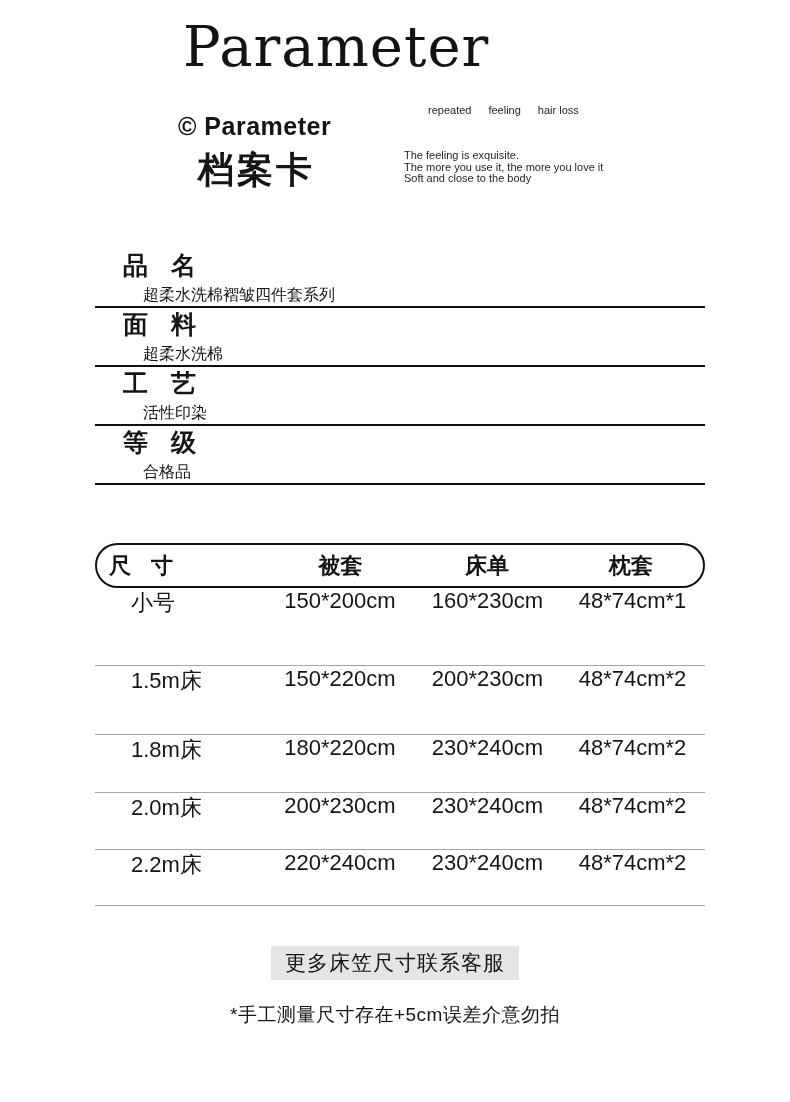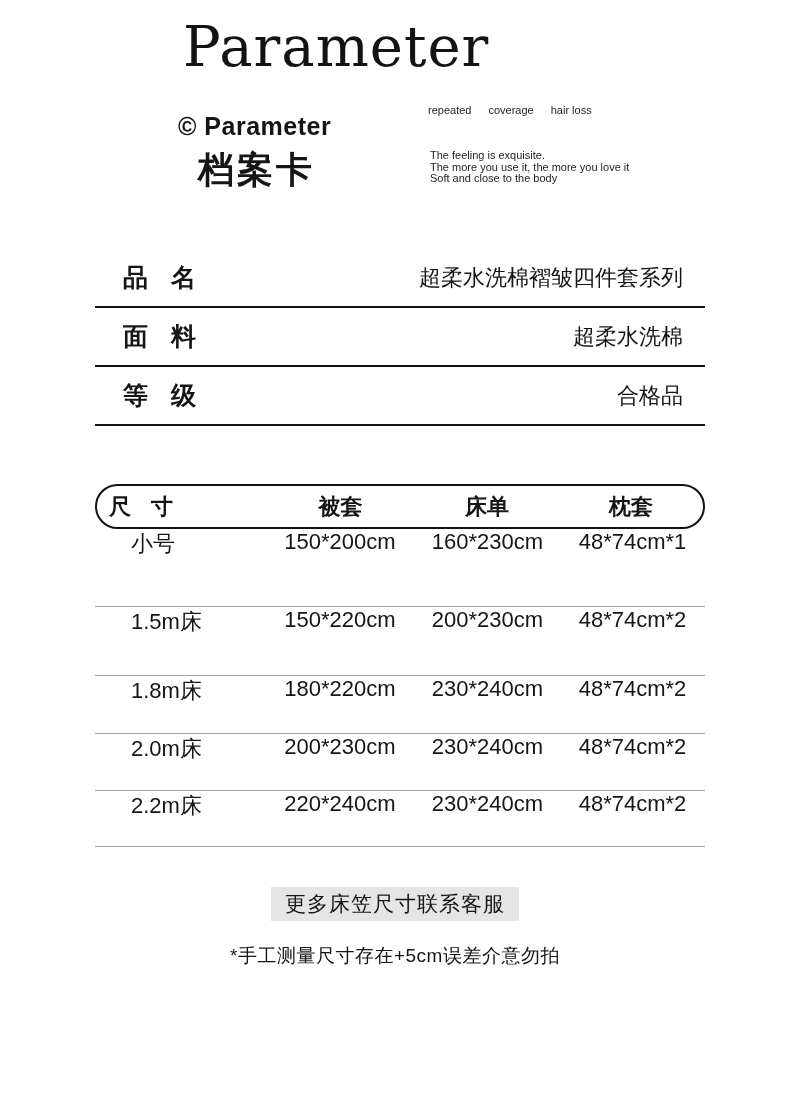--- a/index.html
+++ b/index.html
@@ -15,27 +15,27 @@
   
   .header{position:relative;height:249px;}
   .title{
     position:absolute;left:183px;top:14px;
     font-family:"DejaVu Serif","Liberation Serif",serif;
     font-weight:400;font-size:56px;letter-spacing:1px;color:#131313;
   }
   .brand{position:absolute;left:178px;top:112px;font-size:25px;font-weight:700;letter-spacing:.5px;}
   .subtitle{position:absolute;left:198px;top:146px;font-size:36px;font-weight:700;letter-spacing:3px;}
   .keywords{position:absolute;left:428px;top:104px;display:flex;gap:17px;font-size:11px;color:#1e1e1e;}
-  .desc{position:absolute;left:430px;top:150px;font-size:11px;line-height:11.6px;color:#1e1e1e;}
+  .desc{position:absolute;left:404px;top:150px;font-size:11px;line-height:11.6px;color:#1e1e1e;}
 
   
   .spec-table{margin:0 95px;width:610px;}
-  .spec-row{height:59px;display:flex;align-items:center;justify-content:space-between;border-bottom:2px solid var(--border-dark);}
+  .spec-row{height:59px;display:flex;justify-content:space-between;border-bottom:2px solid var(--border-dark);flex-direction:column;}
   .spec-label{font-size:25px;font-weight:700;padding-left:28px;word-spacing:14px;letter-spacing:1px;}
-  .spec-value{font-size:22px;padding-right:22px;}
+  .spec-value{font-size:16px;padding-right:22px;margin-left:48px;}
 
   
   .size-table{margin:58px 0 0 95px;width:610px;}
   .pill{height:45px;border:2px solid var(--border-dark);border-radius:23px;display:flex;align-items:center;font-weight:700;font-size:22px;}
   .col-size{width:170px;}
   .col-duvet{width:150px;text-align:center;}
   .col-sheet{width:145px;text-align:center;}
   .col-pillow{width:145px;text-align:center;}
   .pill .col-size{padding-left:12px;word-spacing:12px;letter-spacing:1px;}
   .size-row{display:flex;align-items:flex-start;border-bottom:1px solid var(--divider-light);font-size:22px;}
@@ -54,38 +54,42 @@
 <body>
 
 <div class="page">
 
   <div class="header">
     <div class="title">Parameter</div>
     <div class="brand">© Parameter</div>
     <div class="subtitle">档案卡</div>
     <div class="keywords">
       <span>repeated</span>
-      <span>coverage</span>
+      <span>feeling</span>
       <span>hair loss</span>
     </div>
     <div class="desc">
       <div>The feeling is exquisite.</div>
       <div>The more you use it, the more you love it</div>
       <div>Soft and close to the body</div>
     </div>
   </div>
 
   <div class="spec-table">
     <div class="spec-row">
       <span class="spec-label">品 名</span>
       <span class="spec-value">超柔水洗棉褶皱四件套系列</span>
     </div>
     <div class="spec-row">
       <span class="spec-label">面 料</span>
       <span class="spec-value">超柔水洗棉</span>
+    </div>
+    <div class="spec-row">
+      <span class="spec-label">工 艺</span>
+      <span class="spec-value">活性印染</span>
     </div>
     <div class="spec-row">
       <span class="spec-label">等 级</span>
       <span class="spec-value">合格品</span>
     </div>
   </div>
 
   <div class="size-table">
     <div class="pill">
       <span class="col-size">尺 寸</span>

